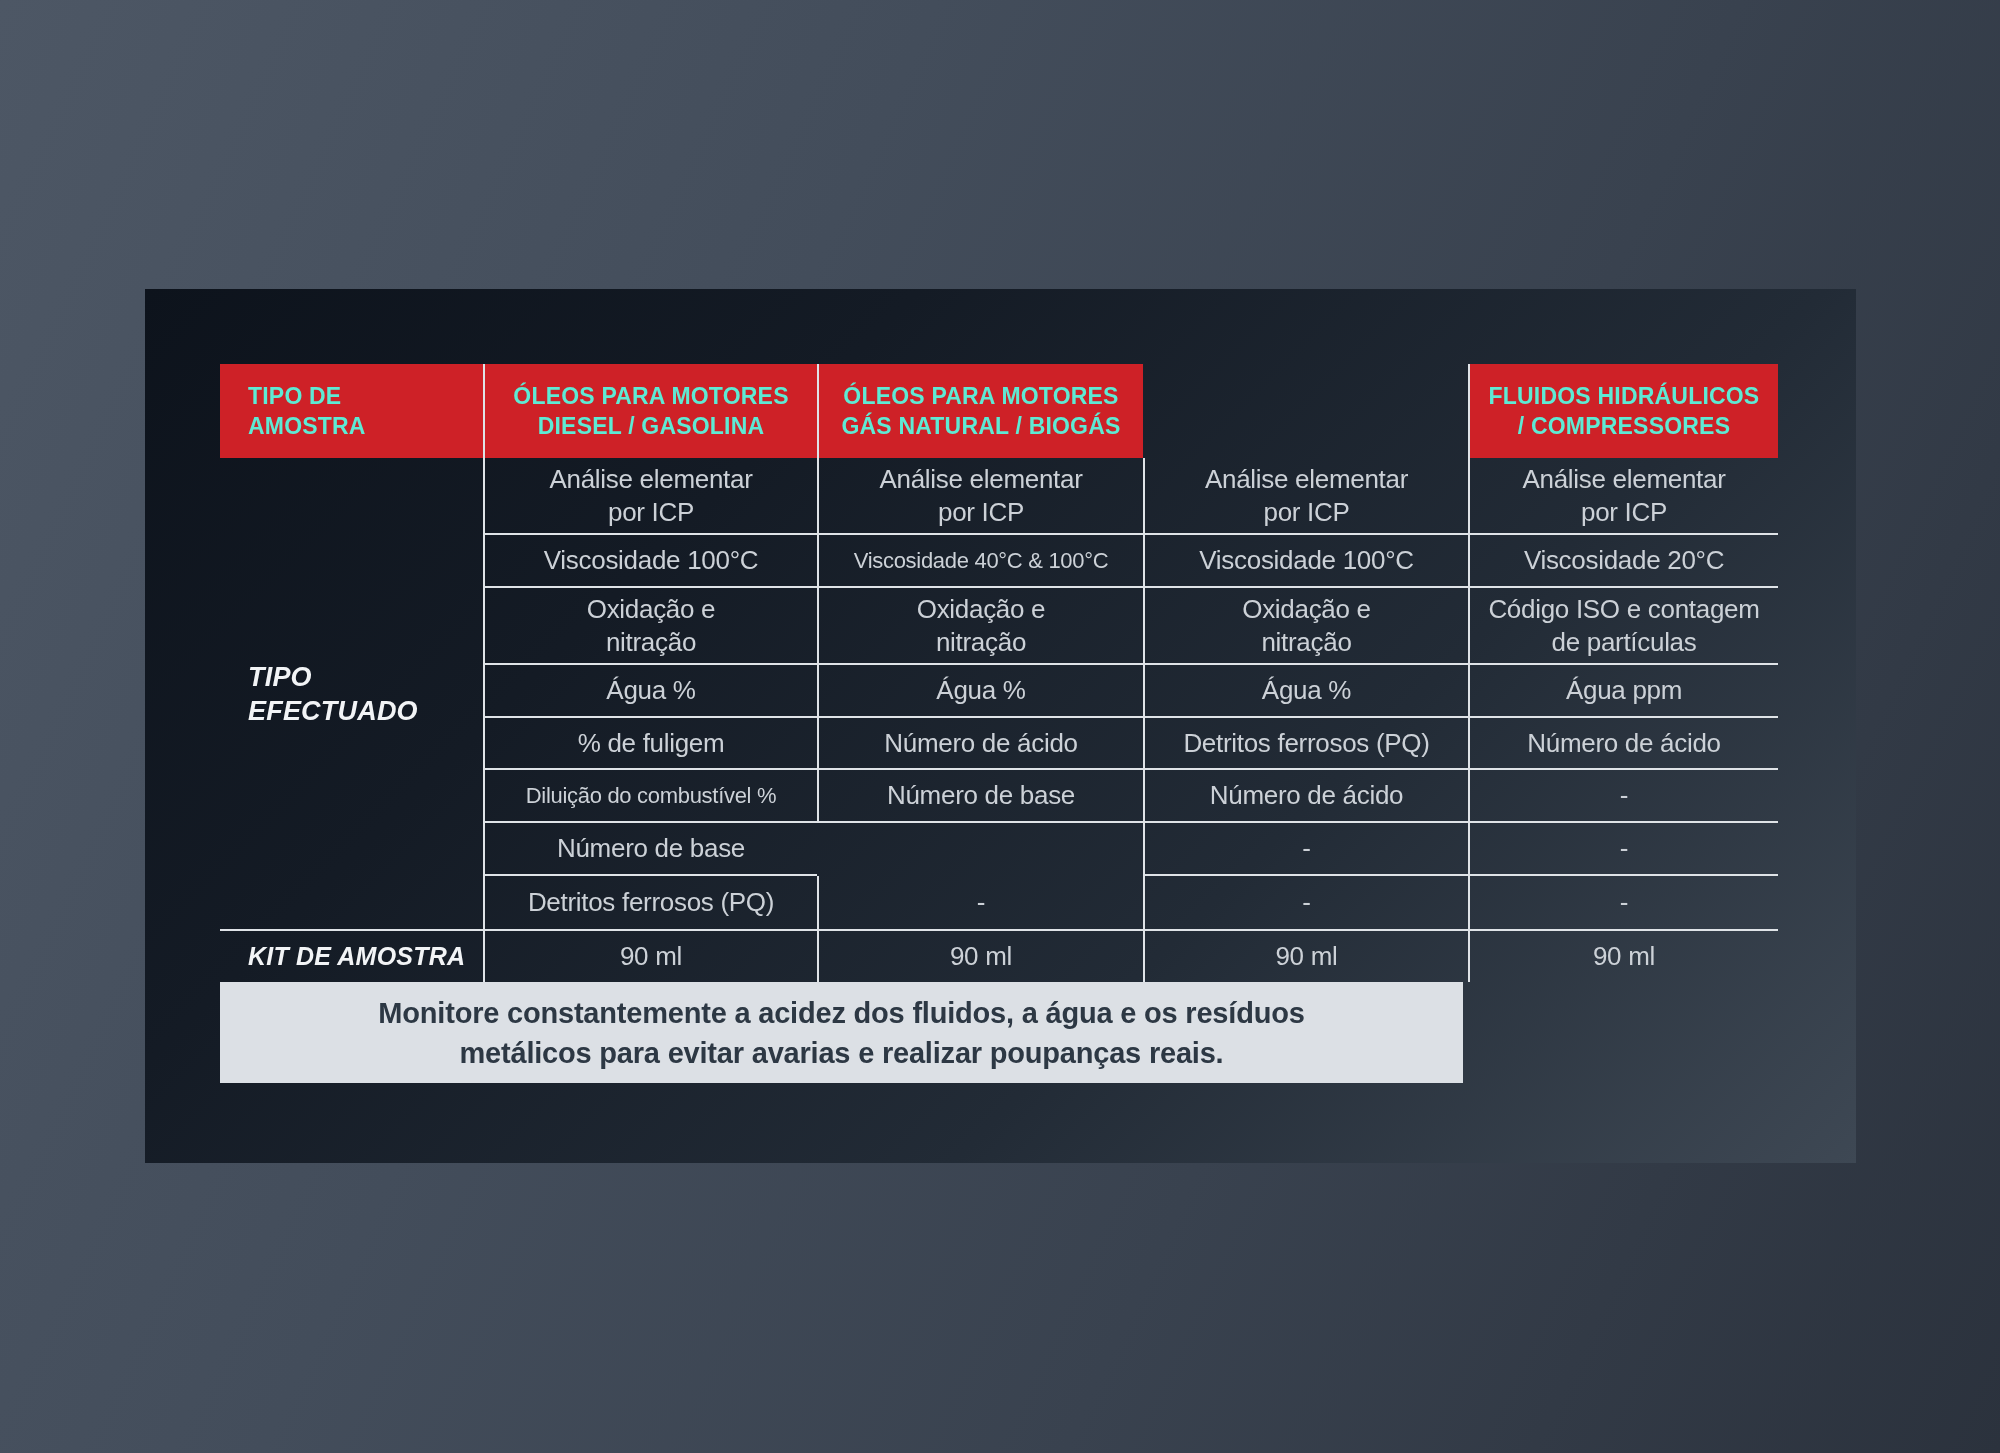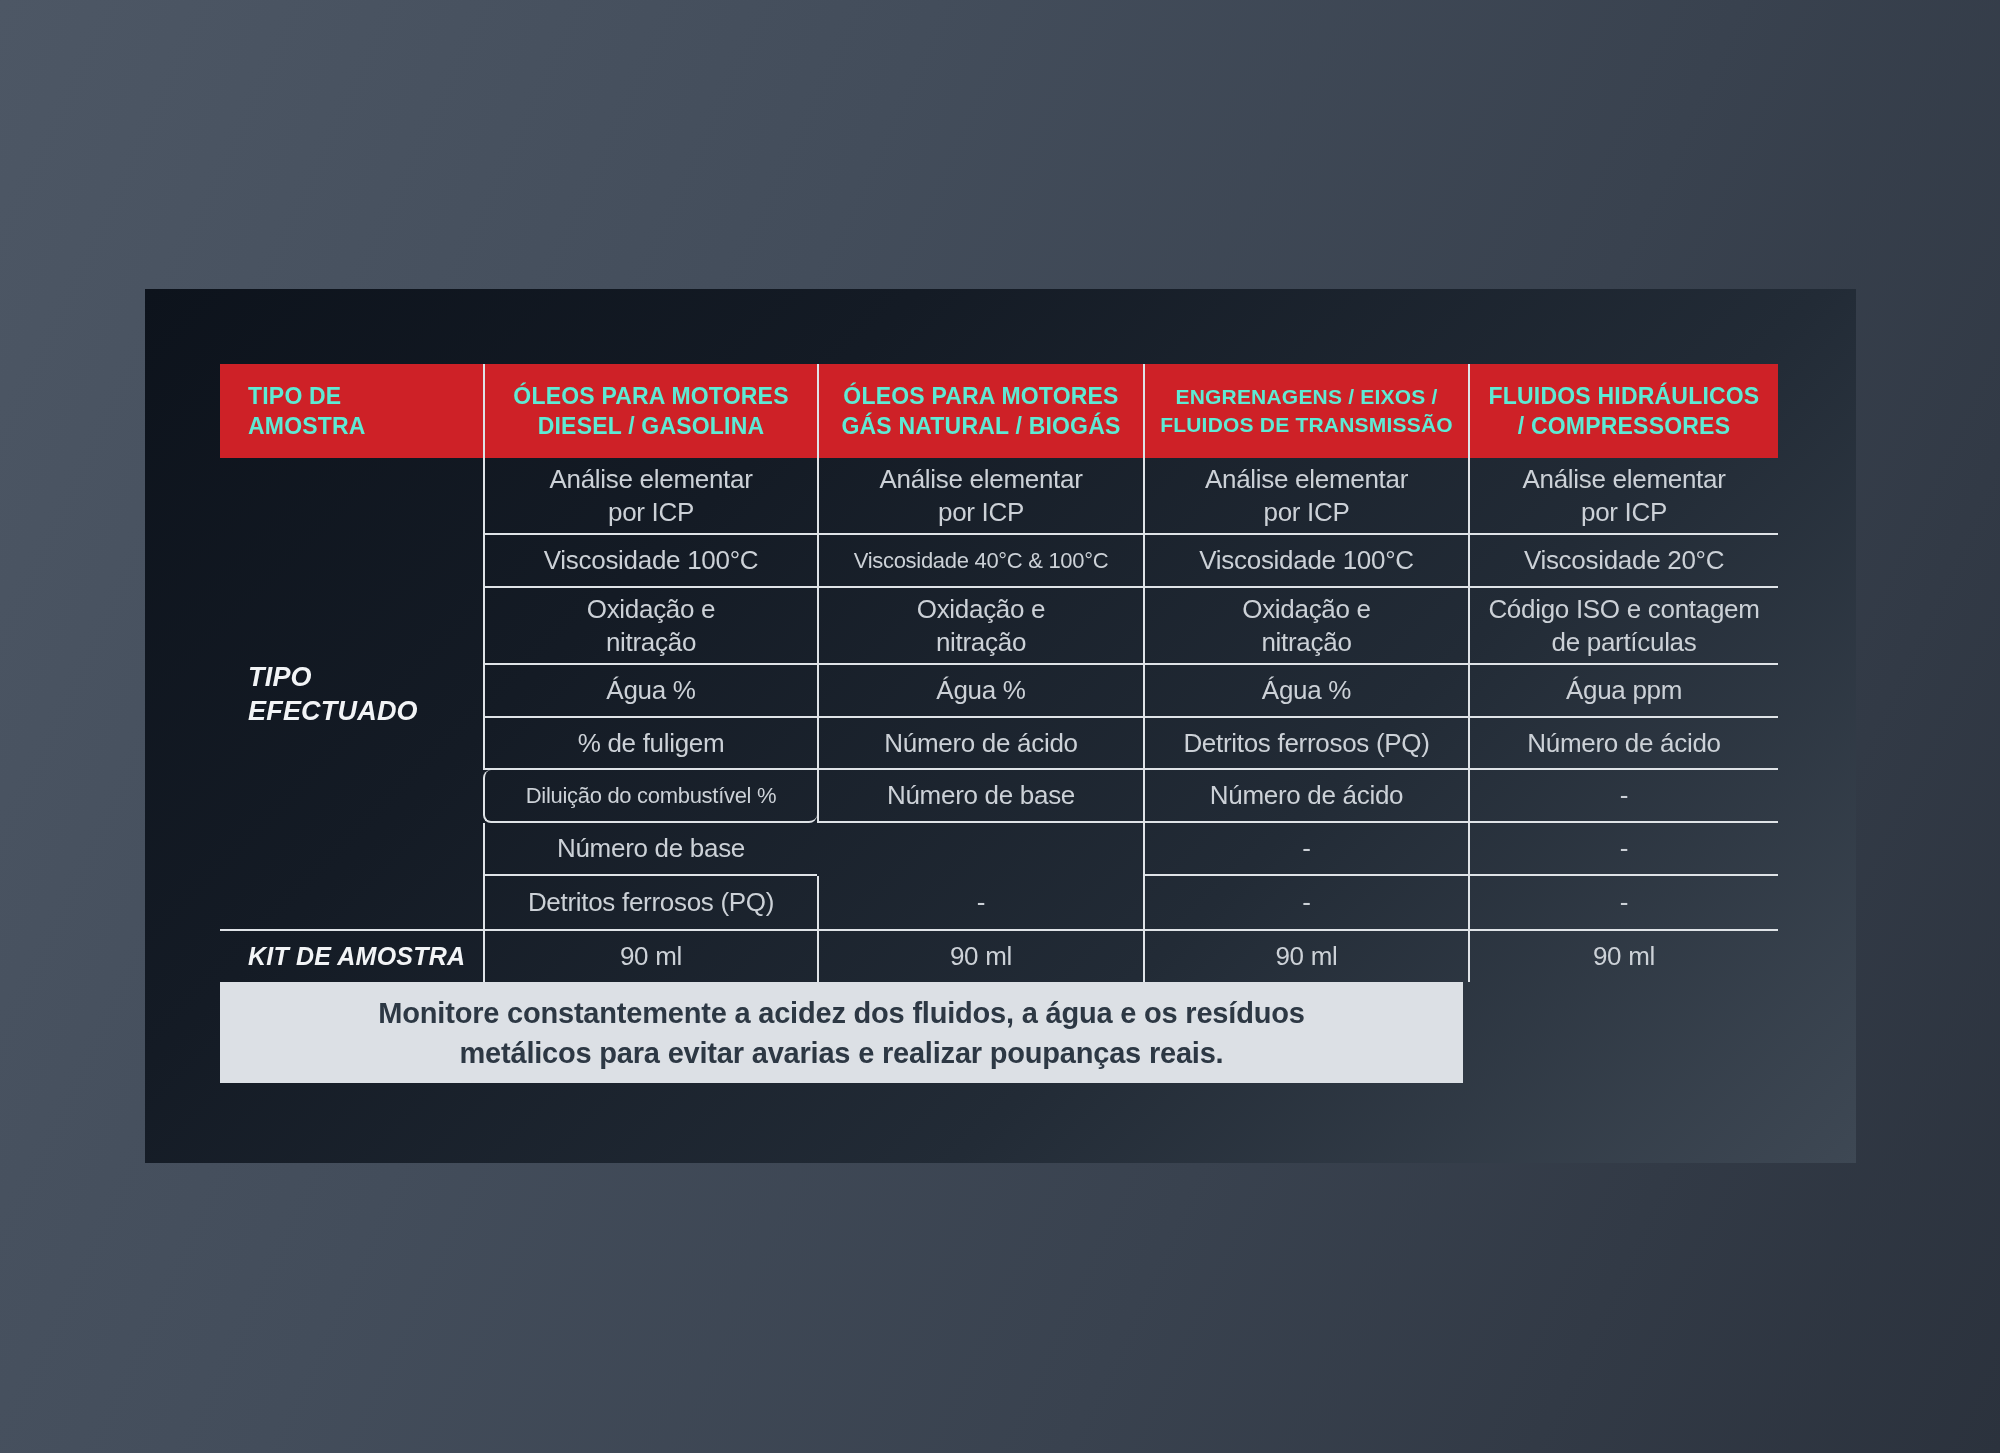--- a/index.html
+++ b/index.html
@@ -61,22 +61,20 @@
 <body style="--red: #ce2127; --line: #dfe3e7; --bannerbg: #dce0e5;">
 
 <div class="card">
   <div class="grid" id="table-grid">
       <div class="hcell first" style="grid-area: 1 / 1;">TIPO DE
 AMOSTRA</div>
       <div class="hcell v" style="grid-area: 1 / 2;">ÓLEOS PARA MOTORES
 DIESEL / GASOLINA</div>
       <div class="hcell v" style="grid-area: 1 / 3;">ÓLEOS PARA MOTORES
 GÁS NATURAL / BIOGÁS</div>
-      <div class="hcell v tight" style="grid-area: 1 / 4;">ENGRENAGENS / EIXOS /
-FLUIDOS DE TRANSMISSÃO</div>
       <div class="hcell v" style="grid-area: 1 / 5;">FLUIDOS HIDRÁULICOS
 / COMPRESSORES</div>
       <div class="glabel" style="grid-area: 2 / 1 / span 8;">TIPO
 EFECTUADO</div>
       <div class="cell v hb" style="grid-area: 2 / 2;">Análise elementar
 por ICP</div>
       <div class="cell v hb" style="grid-area: 2 / 3;">Análise elementar
 por ICP</div>
       <div class="cell v hb" style="grid-area: 2 / 4;">Análise elementar
 por ICP</div>
@@ -95,21 +93,21 @@
       <div class="cell v hb" style="grid-area: 4 / 5;">Código ISO e contagem
 de partículas</div>
       <div class="cell v hb" style="grid-area: 5 / 2;">Água %</div>
       <div class="cell v hb" style="grid-area: 5 / 3;">Água %</div>
       <div class="cell v hb" style="grid-area: 5 / 4;">Água %</div>
       <div class="cell v hb" style="grid-area: 5 / 5;">Água ppm</div>
       <div class="cell v hb" style="grid-area: 6 / 2;">% de fuligem</div>
       <div class="cell v hb" style="grid-area: 6 / 3;">Número de ácido</div>
       <div class="cell v hb" style="grid-area: 6 / 4;">Detritos ferrosos (PQ)</div>
       <div class="cell v hb" style="grid-area: 6 / 5;">Número de ácido</div>
-      <div class="cell v hb small" style="grid-area: 7 / 2; border-radius: 8px;">Diluição do combustível %</div>
+      <div class="cell v hb small" style="grid-area: 7 / 2;">Diluição do combustível %</div>
       <div class="cell v hb" style="grid-area: 7 / 3;">Número de base</div>
       <div class="cell v hb" style="grid-area: 7 / 4;">Número de ácido</div>
       <div class="cell v hb" style="grid-area: 7 / 5;">-</div>
       <div class="cell v hb" style="grid-area: 8 / 2;">Número de base</div>
       <div class="cell v hb" style="grid-area: 8 / 4;">-</div>
       <div class="cell v hb" style="grid-area: 8 / 5;">-</div>
       <div class="cell v" style="grid-area: 9 / 2;">Detritos ferrosos (PQ)</div>
       <div class="cell v" style="grid-area: 9 / 3;">-</div>
       <div class="cell v" style="grid-area: 9 / 4;">-</div>
       <div class="cell v" style="grid-area: 9 / 5;">-</div>

